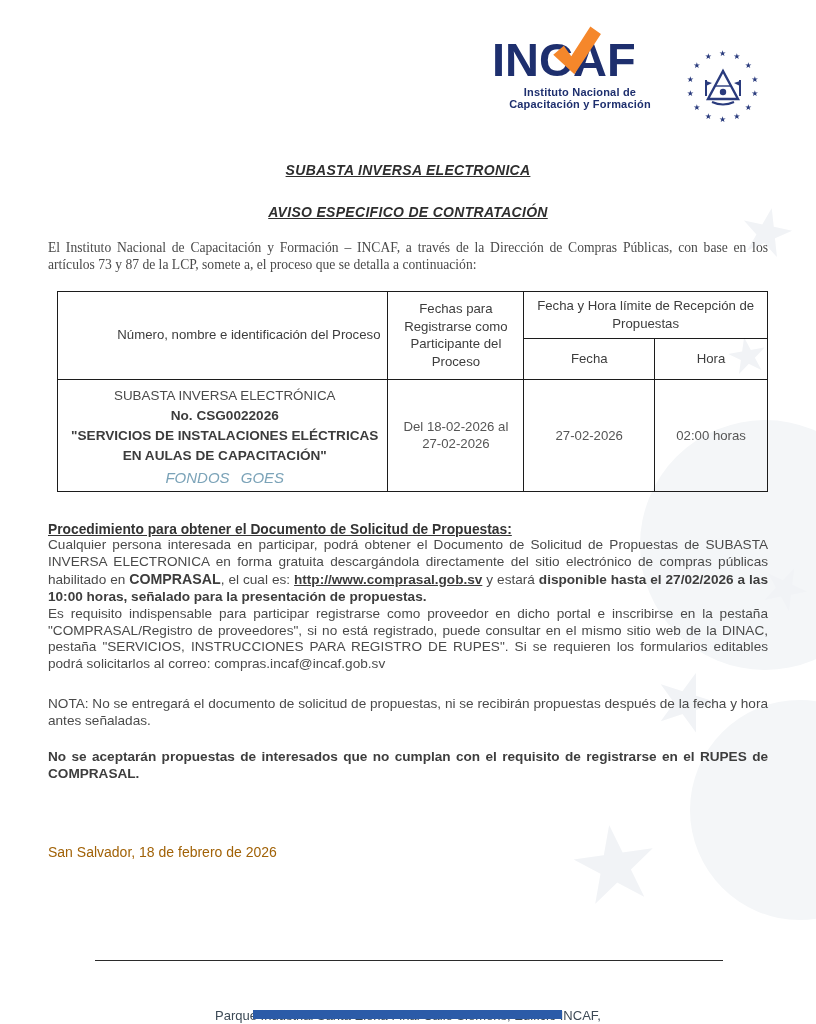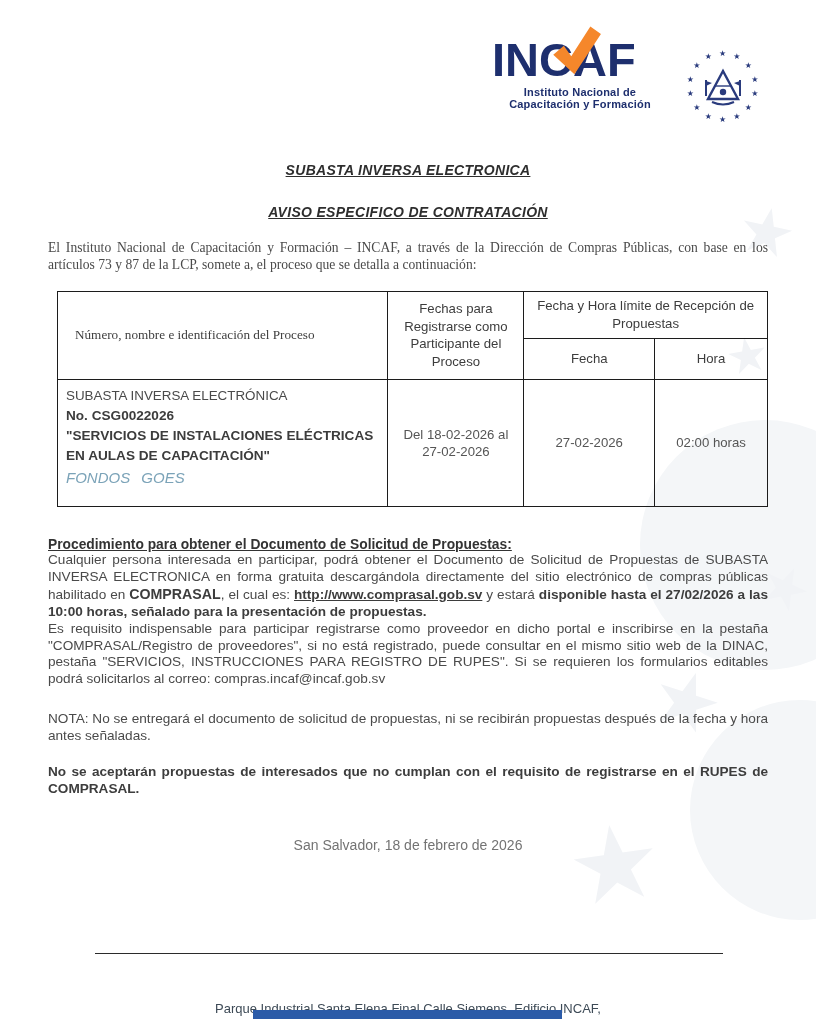--- a/index.html
+++ b/index.html
@@ -27,36 +27,36 @@
   .title-2{margin-top:26px;}
   .intro{margin-top:20px;font-size:13.6px;line-height:1.22;text-align:justify;color:#4a4a4a;font-family:Liberation Serif, serif;}
   
   table.proc{border-collapse:collapse;margin:18px 0 0 9px;table-layout:fixed;}
   table.proc th,table.proc td{border:1.6px solid #1c1c1c;font-weight:normal;}
   th.c-process{width:328px;}
   th.c-reg{width:133px;}
   th.c-date{width:128px;}
   th.c-time{width:110px;}
   .th-txt{font-size:13.2px;color:#3d3d3d;text-align:center;line-height:1.35;padding:4px 6px;}
-  th.c-process .th-txt{text-align:left;padding-left:16px;font-family:Liberation Serif, serif;}
+  th.c-process .th-txt{text-align:right;padding-left:16px;}
   td.cell{vertical-align:middle;text-align:center;font-size:13.2px;color:#555;padding:6px 4px;height:96px;line-height:1.3;}
-  td.cell-process{text-align:left;padding:6px 4px 17px 8px;line-height:1.5;color:#4a4a4a;}
+  td.cell-process{text-align:center;padding:6px 4px 2px 8px;line-height:1.5;color:#4a4a4a;}
   .p-type{font-size:13.4px;}
   .p-num,.p-name{font-weight:bold;color:#3c3c3c;font-size:13.6px;}
   .p-funds{font-style:italic;color:#7BA3B8;word-spacing:7px;font-size:15px;}
   
   .sec-heading{margin-top:30px;font-size:13.8px;font-weight:bold;color:#333;text-decoration:underline;}
   .para{margin:0;font-size:13.6px;line-height:1.24;text-align:justify;color:#4a4a4a;}
   .para-first{}
   .b{font-weight:bold;color:#3d3d3d;}
   .comprasal{font-weight:bold;color:#3d3d3d;font-size:14.2px;}
   .url{font-weight:bold;color:#3d3d3d;text-decoration:underline;}
   .gap-lg{margin-top:19px;}
   .gap-xl{margin-top:23px;}
-  .date-line{margin-top:39px;text-align:center;font-size:14px;color:#737373;}
+  .date-line{margin-top:61px;font-size:14px;color:#a16207;}
   
   .footer-rule{margin:100px 0 0 47px;width:628px;border:none;border-top:1.6px solid #2b2b2b;}
   .footer-text{margin-top:9px;text-align:center;font-size:13px;color:#3d4a56;line-height:1.45;white-space:pre-wrap;}
   .bottom-bar{position:absolute;left:253px;top:1010px;width:309px;height:9px;background:#2B5BA8;z-index:2;}
 </style>
 </head>
 <body>
 
 <div class="page">
 

